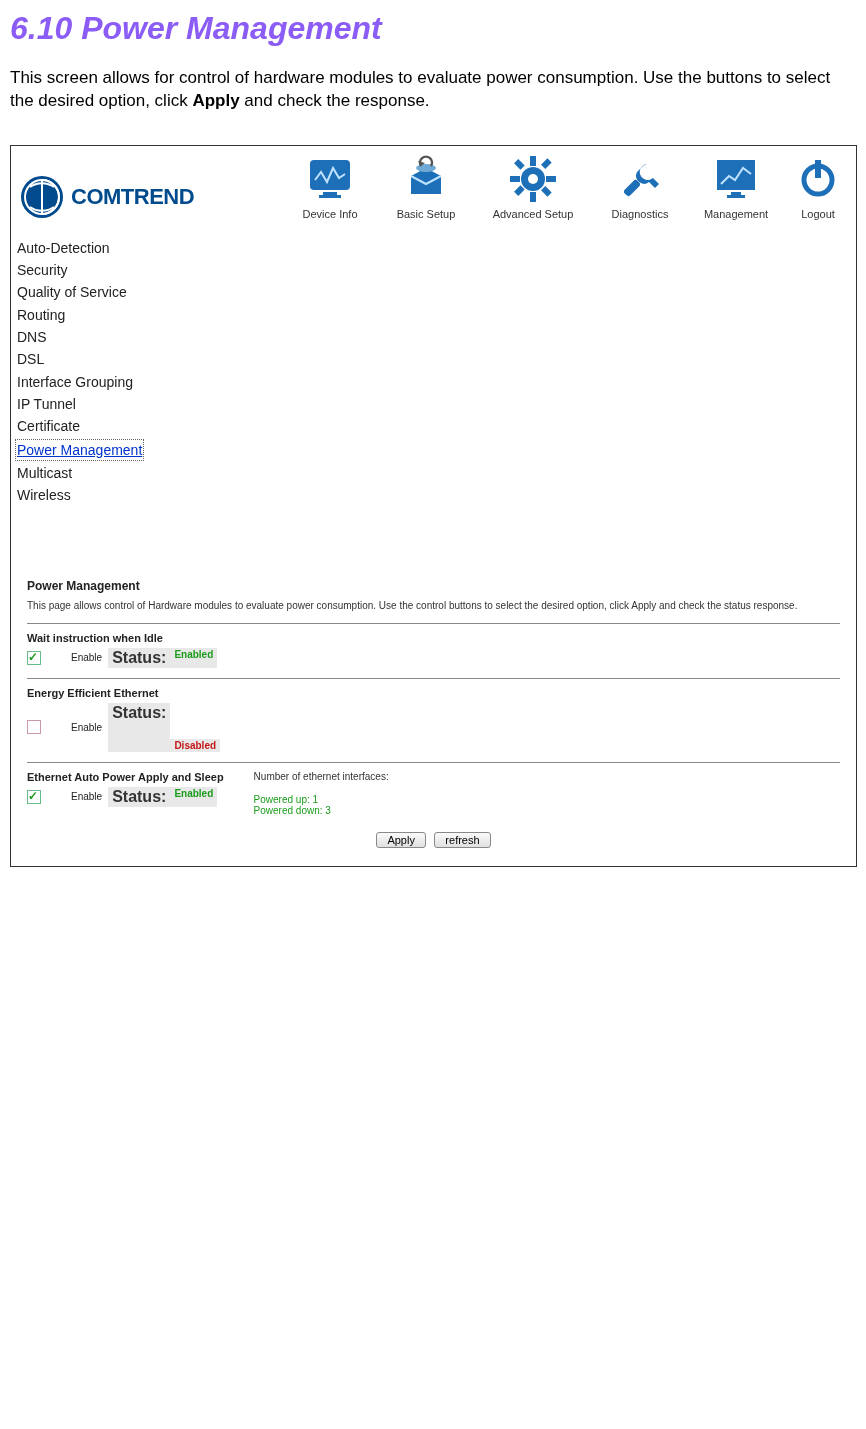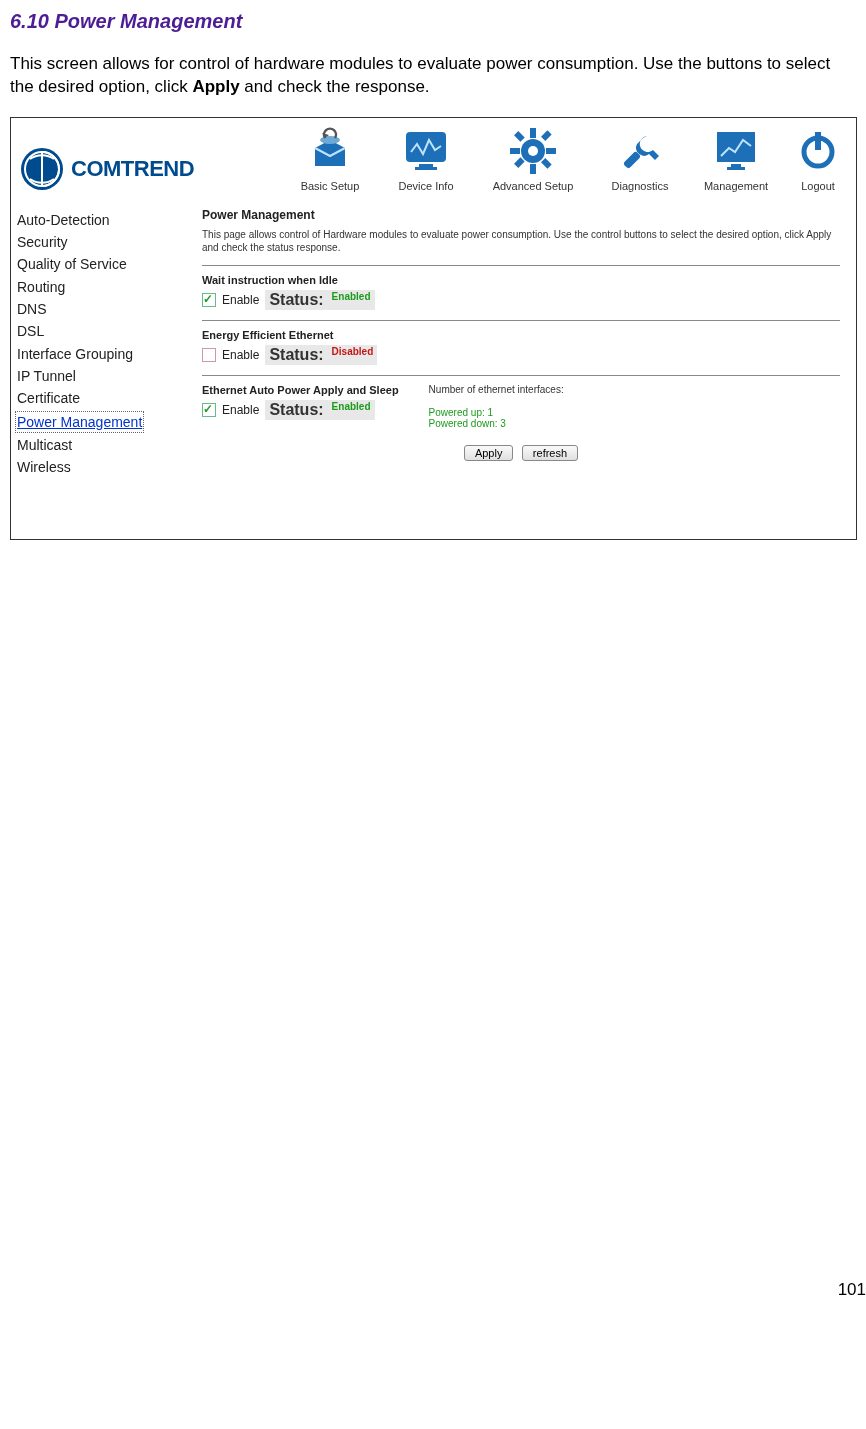--- a/index.html
+++ b/index.html
@@ -7,28 +7,28 @@
     padding: 0;
     font-family: Verdana, Arial, sans-serif;
     background: #fff;
     color: #000;
     width: 866px;
   }
   .doc-heading {
     font-family: Verdana, Arial, sans-serif;
     font-weight: bold;
     font-style: italic;
-    color: #4c1d95;
-    font-size: 20px;
+    color: #8b5cf6;
+    font-size: 32px;
     margin: 10px 0 20px 10px;
   }
   .intro {
     font-family: Verdana, Arial, sans-serif;
     font-size: 17px;
-    margin: 0 10px 18px 10px;
+    margin: 0 10px 32px 10px;
     line-height: 1.35;
   }
   .intro b { font-weight: bold; }
   .frame {
     border: 1px solid #333;
     margin: 0 10px;
     width: 845px;
     background: #fff;
   }
   
@@ -66,20 +66,21 @@
     cursor: pointer;
     font-family: Verdana, Arial, sans-serif;
   }
   .nav-item.wider { width: 110px; }
   .nav-item.narrow { width: 60px; }
   .nav-item .nav-icon { height: 54px; display:flex; align-items:center; justify-content:center; }
   .nav-item .nav-label { font-size: 11px; color:#333; margin-top:2px; white-space:nowrap; }
   
   .main {
     display: flex;
+    flex-direction: column;
   }
   .sidebar {
     width: 165px;
     padding: 14px 6px 60px 4px;
     font-family: Tahoma, Verdana, sans-serif;
     font-size: 14px;
     line-height: 1.45;
   }
   .sidebar .side-item {
     margin: 0 0 2px 0;
@@ -142,39 +143,39 @@
   }
   .checkbox.checked::after {
     content: "✓";
     position: absolute;
     top: -2px; left: 0px;
     font-size: 12px;
     color: #1a9c1a;
     font-weight: bold;
   }
   .checkbox.unchecked { border-color: #c9a; }
-  .enable-label { font-size:12px; color:#222; }
+  .enable-label { font-size:10px; color:#222;margin-left:24px; }
   .status-block {
     display: inline-flex;
   }
   .status-label {
     background: #e8e8e8;
     padding: 1px 4px;
     font-size: 16px;
     font-weight: bold;
     color: #333;
   }
   .status-value {
     background: #e8e8e8;
     padding: 1px 4px;
     font-size: 10px;
     font-weight: bold;
   }
   .status-value.enabled { color: #1a9c1a; }
-  .status-value.disabled { color: #c41616; }
+  .status-value.disabled { color: #c41616; margin-top: 36px; }
   .eth-section {
     display:flex;
     gap: 30px;
     align-items:flex-start;
   }
   .eth-right {
     font-size:10px;
     color:#333;
   }
   .eth-right .eth-title { margin-bottom:12px; }
@@ -225,39 +226,39 @@
           <path d="M11 33 C 18 38, 28 38, 35 33" stroke="#fff" stroke-width="2" fill="none"></path>
         </svg>
       </span>
       <span class="brand-text">COMTREND</span>
     </div>
 
     <div class="nav-items">
       <div class="nav-item">
         <span class="nav-icon">
           <svg width="50" height="50" viewBox="0 0 50 50">
+            <rect x="5" y="6" width="40" height="30" rx="4" fill="#1d6fb7"></rect>
+            <rect x="18" y="38" width="14" height="3" fill="#1d6fb7"></rect>
+            <rect x="14" y="41" width="22" height="3" fill="#1d6fb7"></rect>
+            <polyline points="10,26 16,18 22,28 28,14 34,24 40,20" stroke="#bfe3ff" stroke-width="2" fill="none"></polyline>
+          </svg>
+        </span>
+        <span class="nav-label">Device Info</span>
+      </div>
+      <div class="nav-item">
+        <span class="nav-icon">
+          <svg width="50" height="50" viewBox="0 0 50 50">
             <path d="M10 22 L25 14 L40 22 L40 40 L10 40 Z" fill="#1d6fb7"></path>
             <path d="M10 22 L25 30 L40 22" stroke="#bfe3ff" stroke-width="2" fill="none"></path>
             <ellipse cx="25" cy="14" rx="10" ry="4" fill="#6faad6"></ellipse>
             <path d="M20 12 A 6 6 0 1 1 30 12" stroke="#555" stroke-width="2.5" fill="none"></path>
             <polygon points="20,12 17,7 24,9" fill="#555"></polygon>
           </svg>
         </span>
         <span class="nav-label">Basic Setup</span>
-      </div>
-      <div class="nav-item">
-        <span class="nav-icon">
-          <svg width="50" height="50" viewBox="0 0 50 50">
-            <rect x="5" y="6" width="40" height="30" rx="4" fill="#1d6fb7"></rect>
-            <rect x="18" y="38" width="14" height="3" fill="#1d6fb7"></rect>
-            <rect x="14" y="41" width="22" height="3" fill="#1d6fb7"></rect>
-            <polyline points="10,26 16,18 22,28 28,14 34,24 40,20" stroke="#bfe3ff" stroke-width="2" fill="none"></polyline>
-          </svg>
-        </span>
-        <span class="nav-label">Device Info</span>
       </div>
       <div class="nav-item wider">
         <span class="nav-icon">
           <svg width="54" height="54" viewBox="0 0 54 54">
             <g fill="#1d6fb7">
               <circle cx="27" cy="27" r="12"></circle>
               <rect x="24" y="4" width="6" height="10"></rect>
               <rect x="24" y="40" width="6" height="10"></rect>
               <rect x="4" y="24" width="10" height="6"></rect>
               <rect x="40" y="24" width="10" height="6"></rect>

